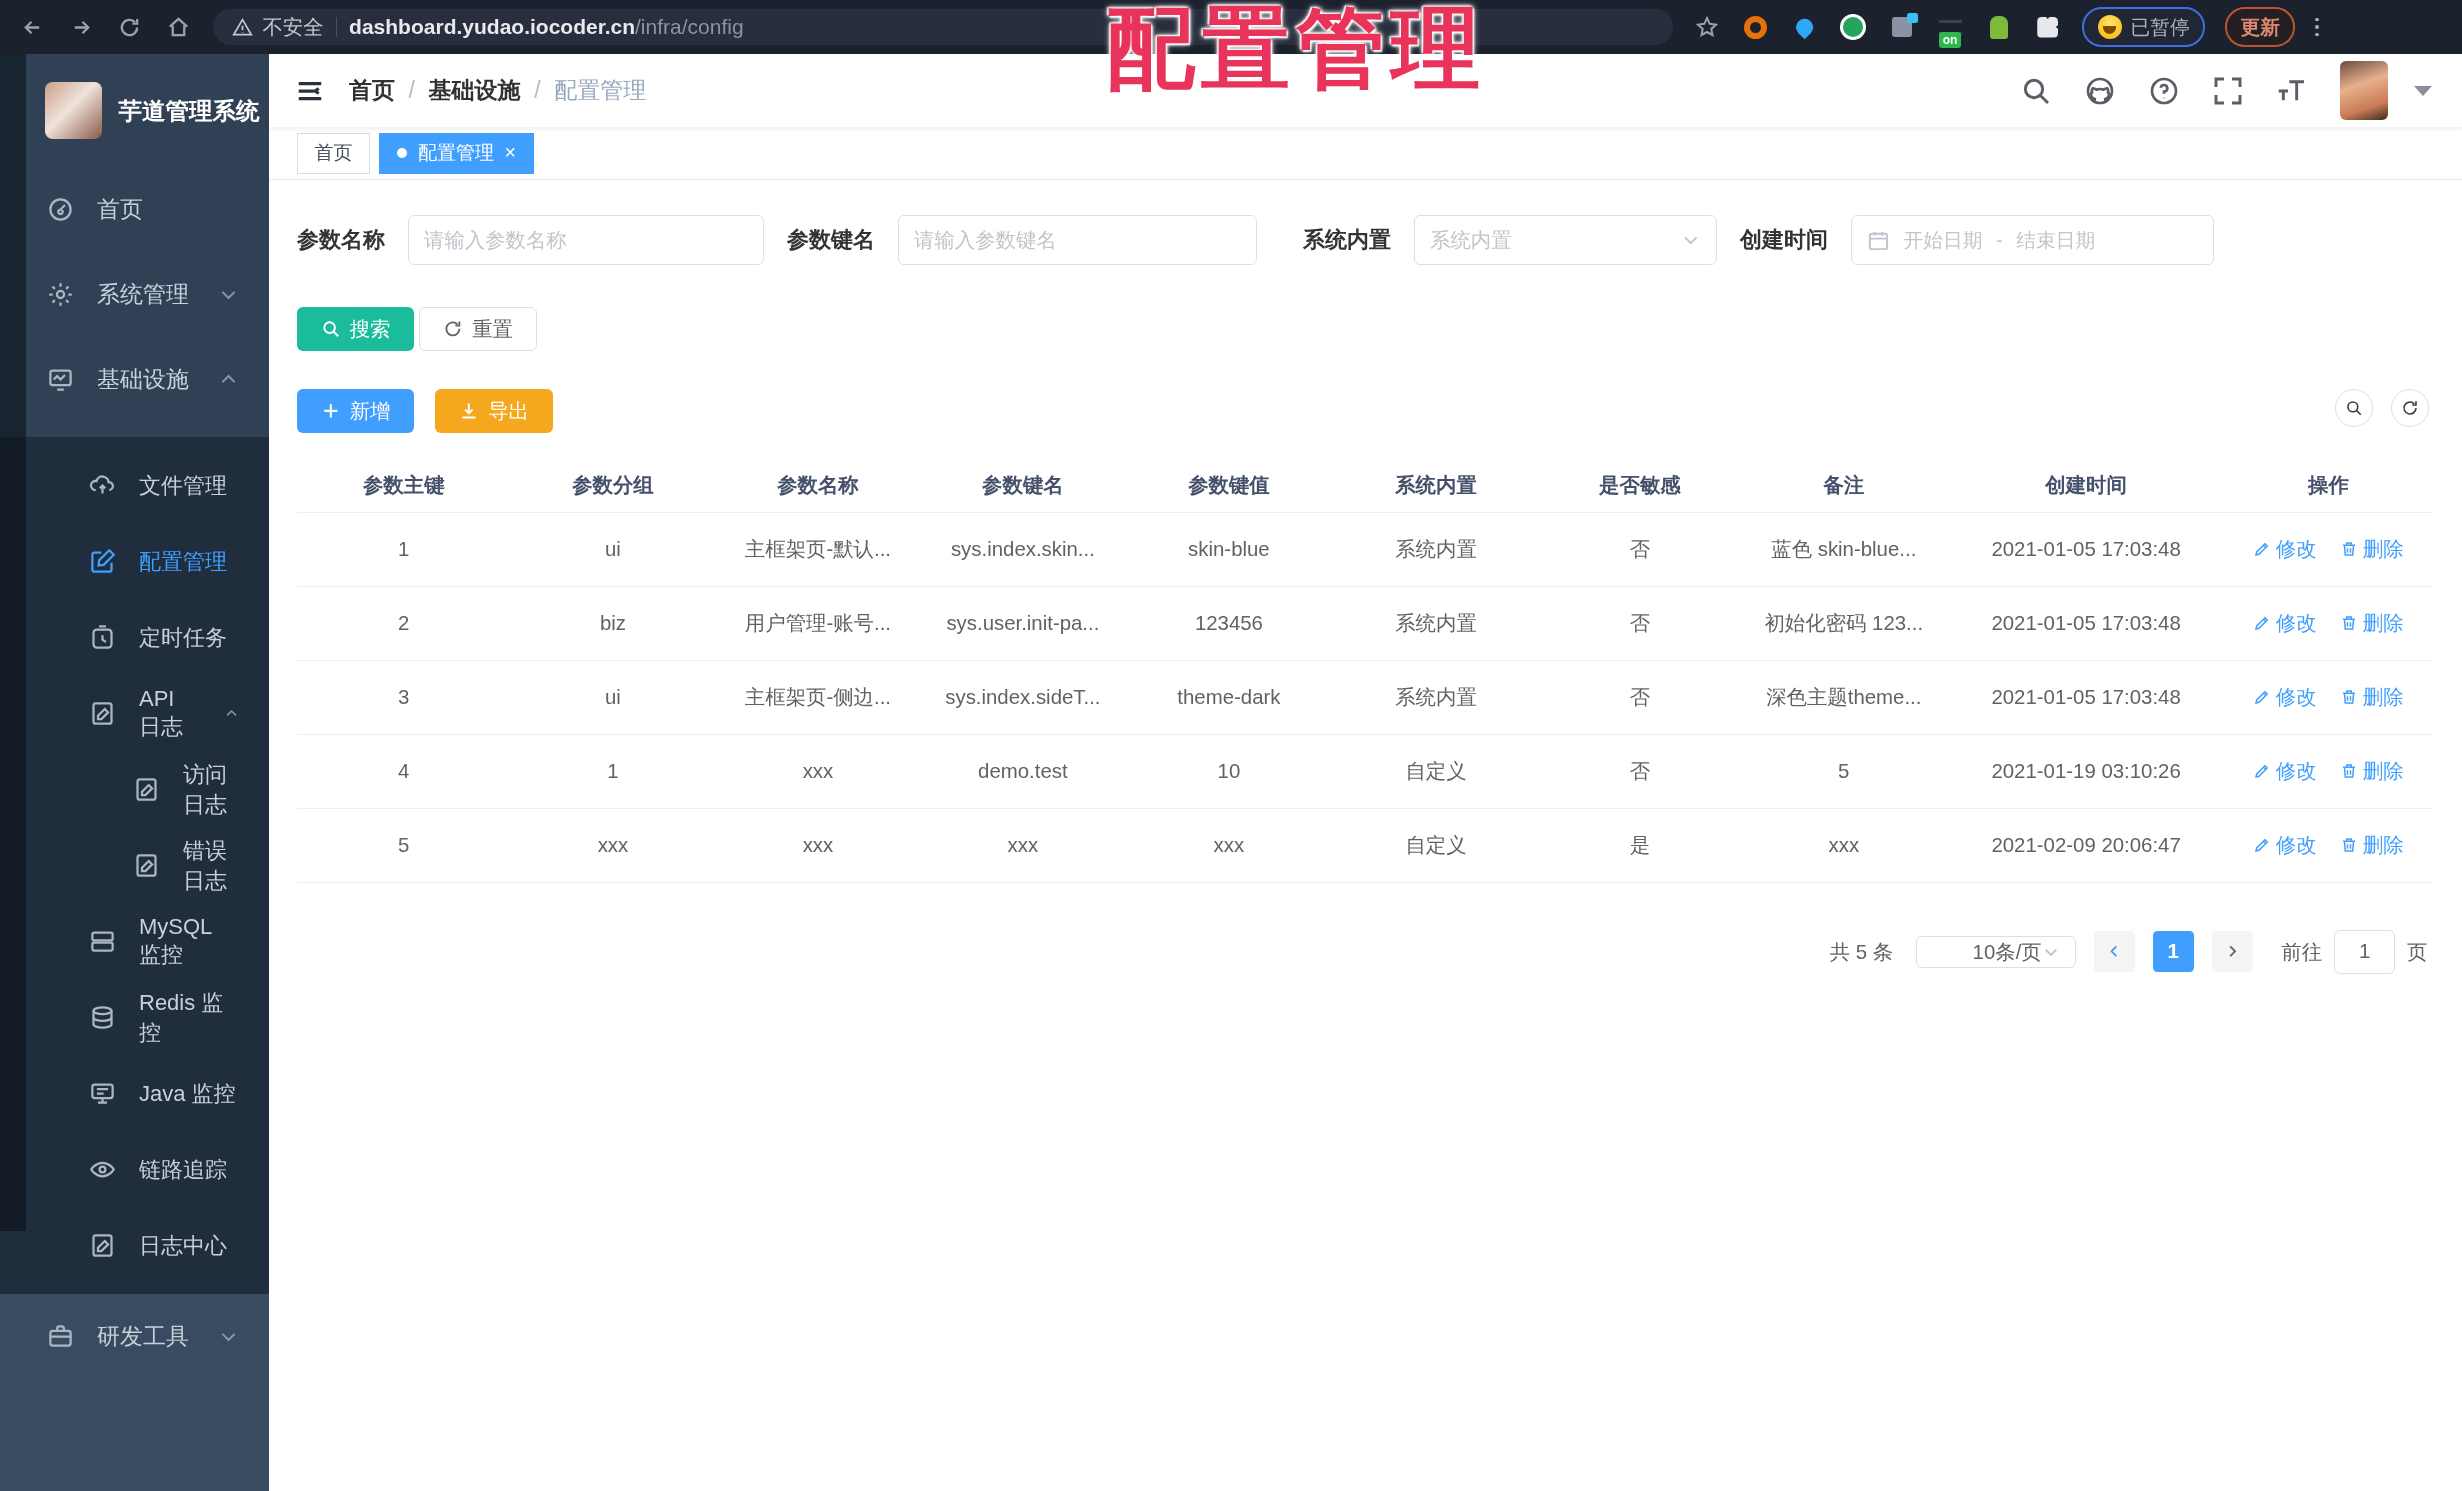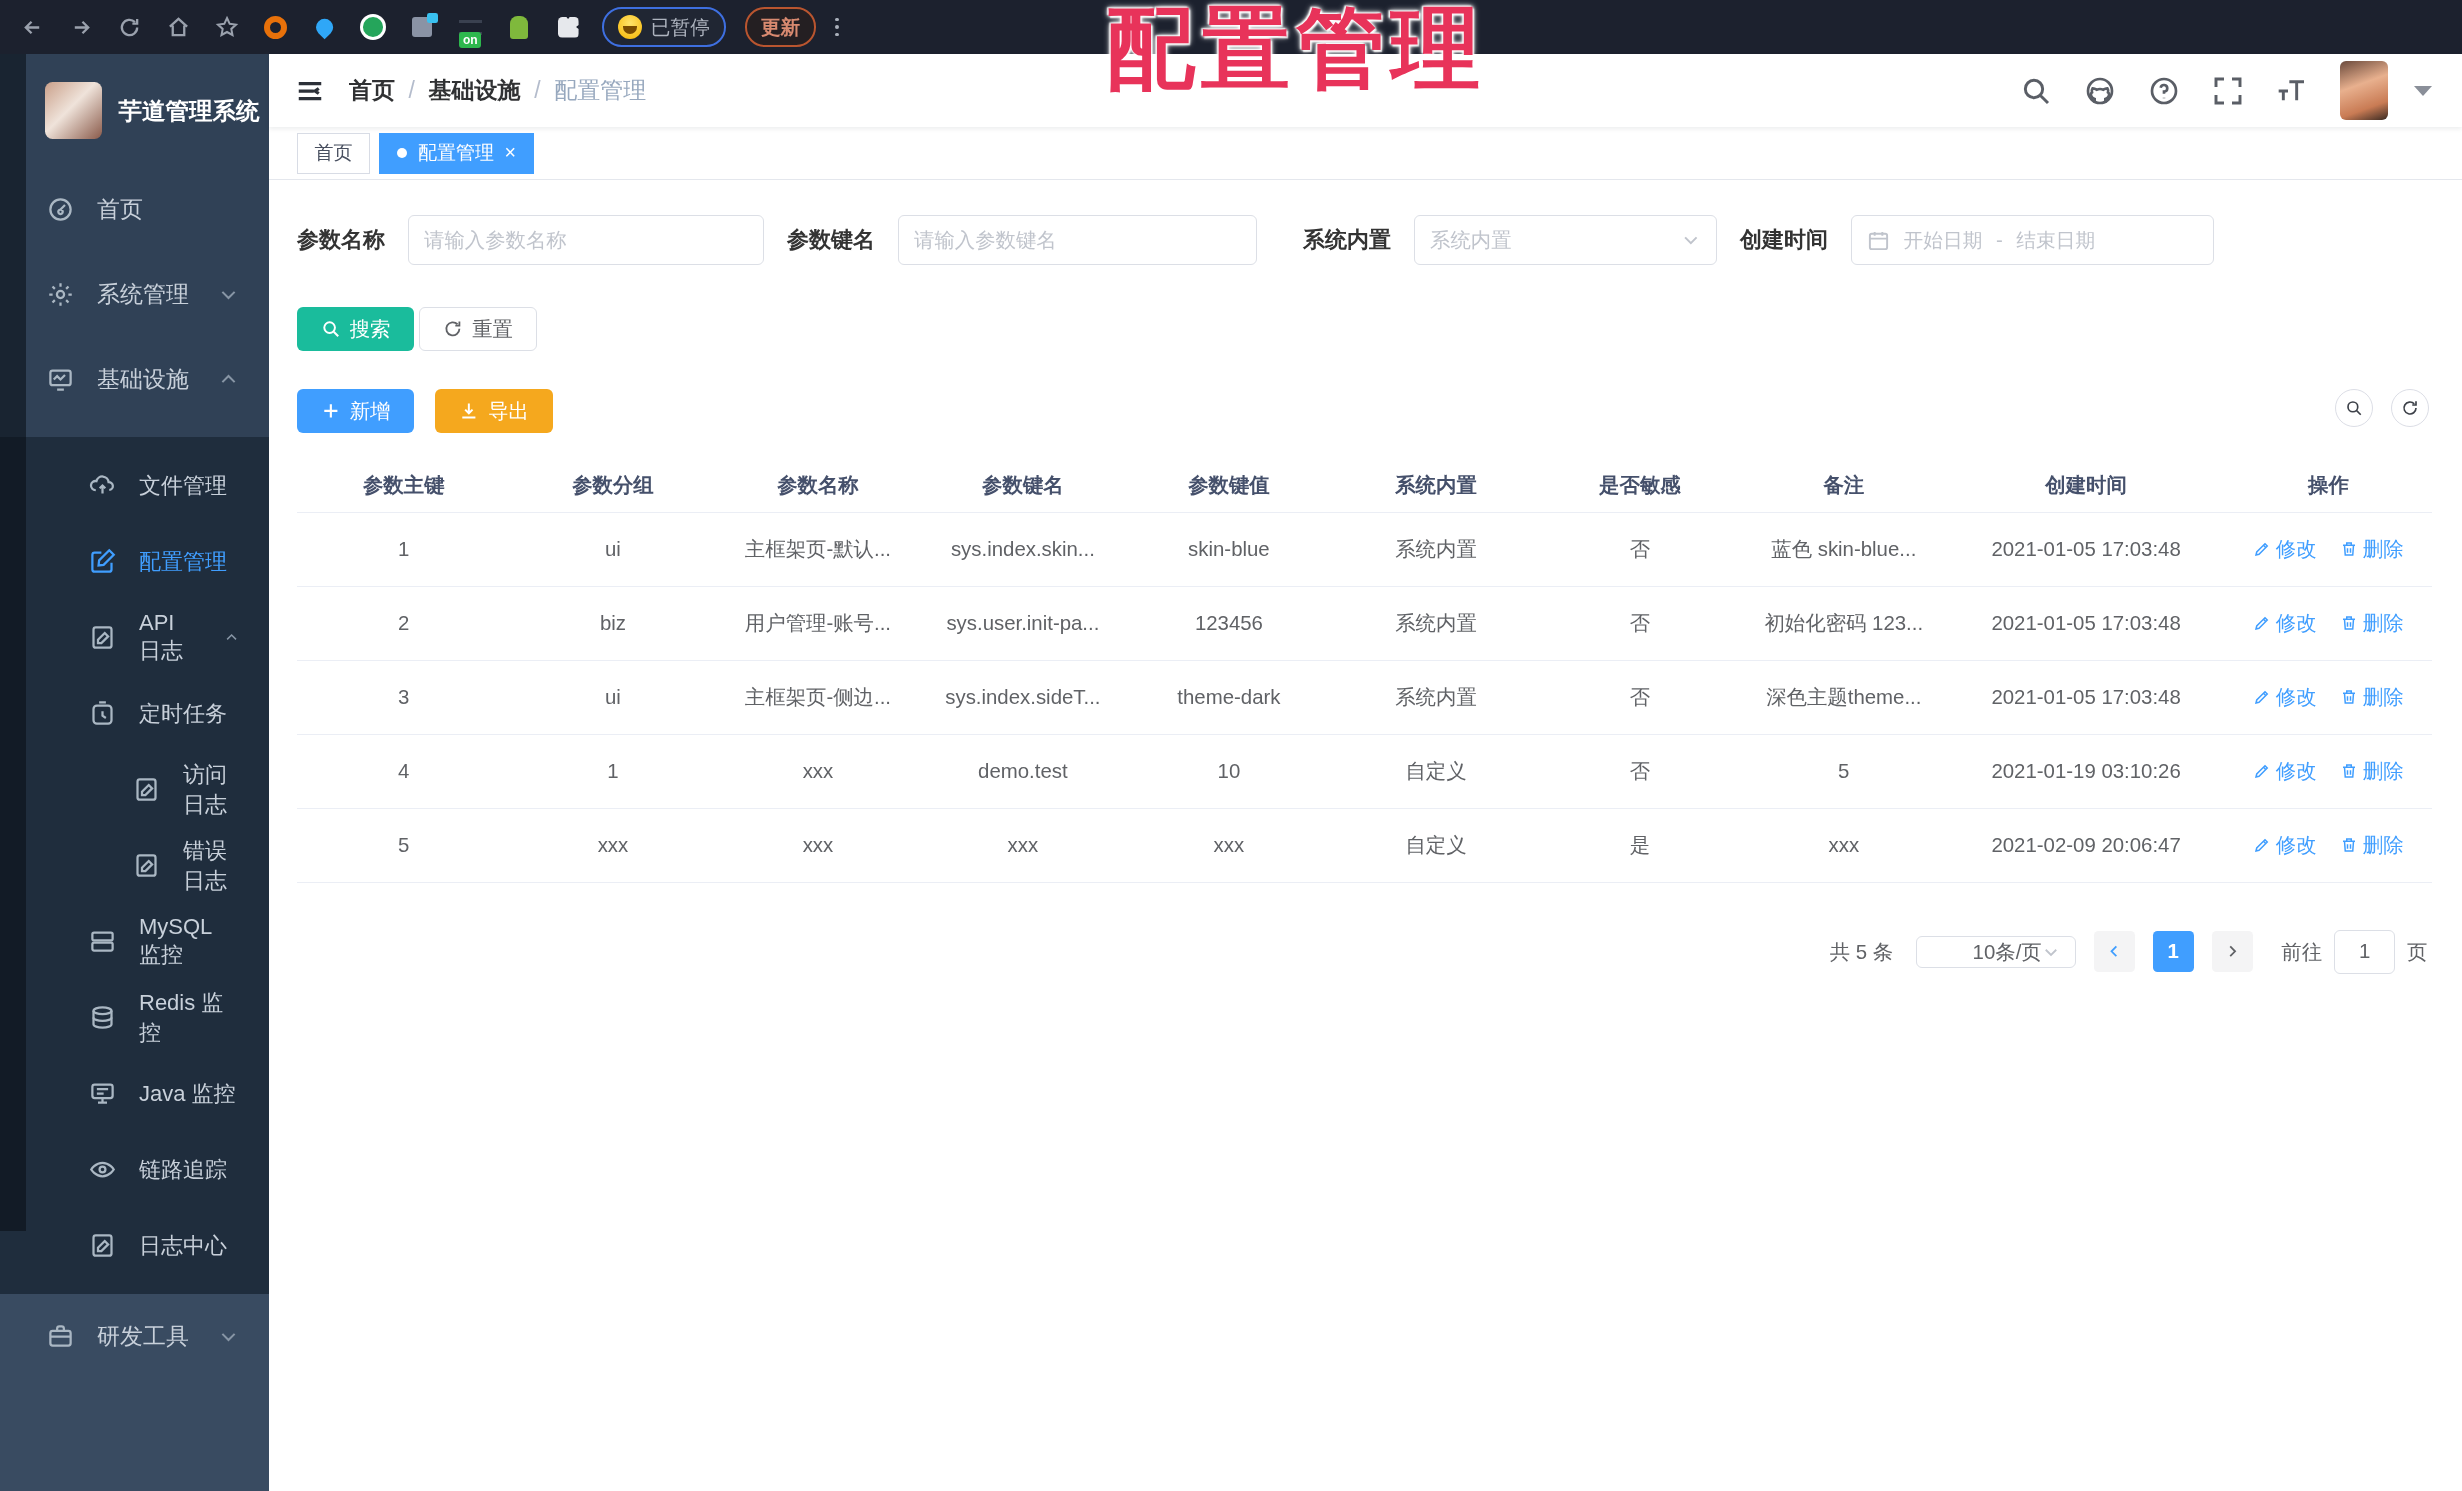--- a/index.html
+++ b/index.html
@@ -146,20 +146,33 @@
         <path d="M20 12a8 8 0 1 1-2.3-5.6"></path>
         <path d="M20 3v5h-5" fill="none"></path>
       </svg>
     </span>
   <span class="nav-ic">
       <svg viewBox="0 0 24 24" width="23" height="23" fill="none" stroke="currentColor" stroke-width="2.4">
         <path d="M3 11l9-8 9 8M6 10v10h12V10"></path>
       </svg>
     </span>
 
+  <div class="omnibox">
+    <span class="sec-chip">
+      <svg viewBox="0 0 24 24" width="21" height="21" fill="none" stroke="#c3c7cf" stroke-width="2">
+          <path d="M12 3L2 20h20L12 3z"></path>
+          <path d="M12 10v5M12 17.5v.5"></path>
+        </svg>
+      <span>不安全</span>
+    </span>
+    <span class="omni-sep"></span>
+    <span class="url">
+      <span class="host">dashboard.yudao.iocoder.cn</span><span class="path">/infra/config</span>
+    </span>
+  </div>
 
   <div class="chrome-right">
     <span class="ext-ic">
         <svg viewBox="0 0 24 24" width="24" height="24" fill="none" stroke="#9aa1ad" stroke-width="2">
           <path d="M12 3l2.7 5.8 6.3.8-4.7 4.3 1.2 6.1L12 17l-5.5 3 1.2-6.1L3 9.6l6.3-.8z"></path>
         </svg>
       </span>
     <span class="ext-ic">
         <span class="donut"></span>
       </span>
@@ -249,34 +262,34 @@
       </div>
       <div class="m-item active">
         <svg class="mi-ic" viewBox="0 0 24 24" fill="none" stroke="currentColor" stroke-width="2">
             <path d="M20 13v6a2 2 0 0 1-2 2H5a2 2 0 0 1-2-2V6a2 2 0 0 1 2-2h6"></path>
             <path d="M18 2l4 4-9 9-4.5.5L9 11z"></path>
           </svg>
         <span>配置管理</span>
       </div>
       <div class="m-item">
         <svg class="mi-ic" viewBox="0 0 24 24" fill="none" stroke="currentColor" stroke-width="2">
+            <rect x="4" y="5" width="16" height="16" rx="3"></rect>
+            <path d="M12 10v4l3 2M9 2h6"></path>
+          </svg>
+        <span>定时任务</span>
+      </div>
+      <div class="m-item">
+        <svg class="mi-ic" viewBox="0 0 24 24" fill="none" stroke="currentColor" stroke-width="2">
             <rect x="4" y="3" width="16" height="18" rx="2"></rect>
             <path d="M14 8l3 3-6 6H8v-3z"></path>
           </svg>
         <span>API 日志</span>
         <svg class="chev" viewBox="0 0 24 24" fill="none" stroke="currentColor" stroke-width="2.4">
             <path d="M5 15l7-7 7 7"></path>
           </svg>
-      </div>
-      <div class="m-item">
-        <svg class="mi-ic" viewBox="0 0 24 24" fill="none" stroke="currentColor" stroke-width="2">
-            <rect x="4" y="5" width="16" height="16" rx="3"></rect>
-            <path d="M12 10v4l3 2M9 2h6"></path>
-          </svg>
-        <span>定时任务</span>
       </div>
       <div class="m-item lvl3">
         <svg class="mi-ic" viewBox="0 0 24 24" fill="none" stroke="currentColor" stroke-width="2">
             <rect x="4" y="3" width="16" height="18" rx="2"></rect>
             <path d="M14 8l3 3-6 6H8v-3z"></path>
           </svg>
         <span>访问日志</span>
       </div>
       <div class="m-item lvl3">
         <svg class="mi-ic" viewBox="0 0 24 24" fill="none" stroke="currentColor" stroke-width="2">

